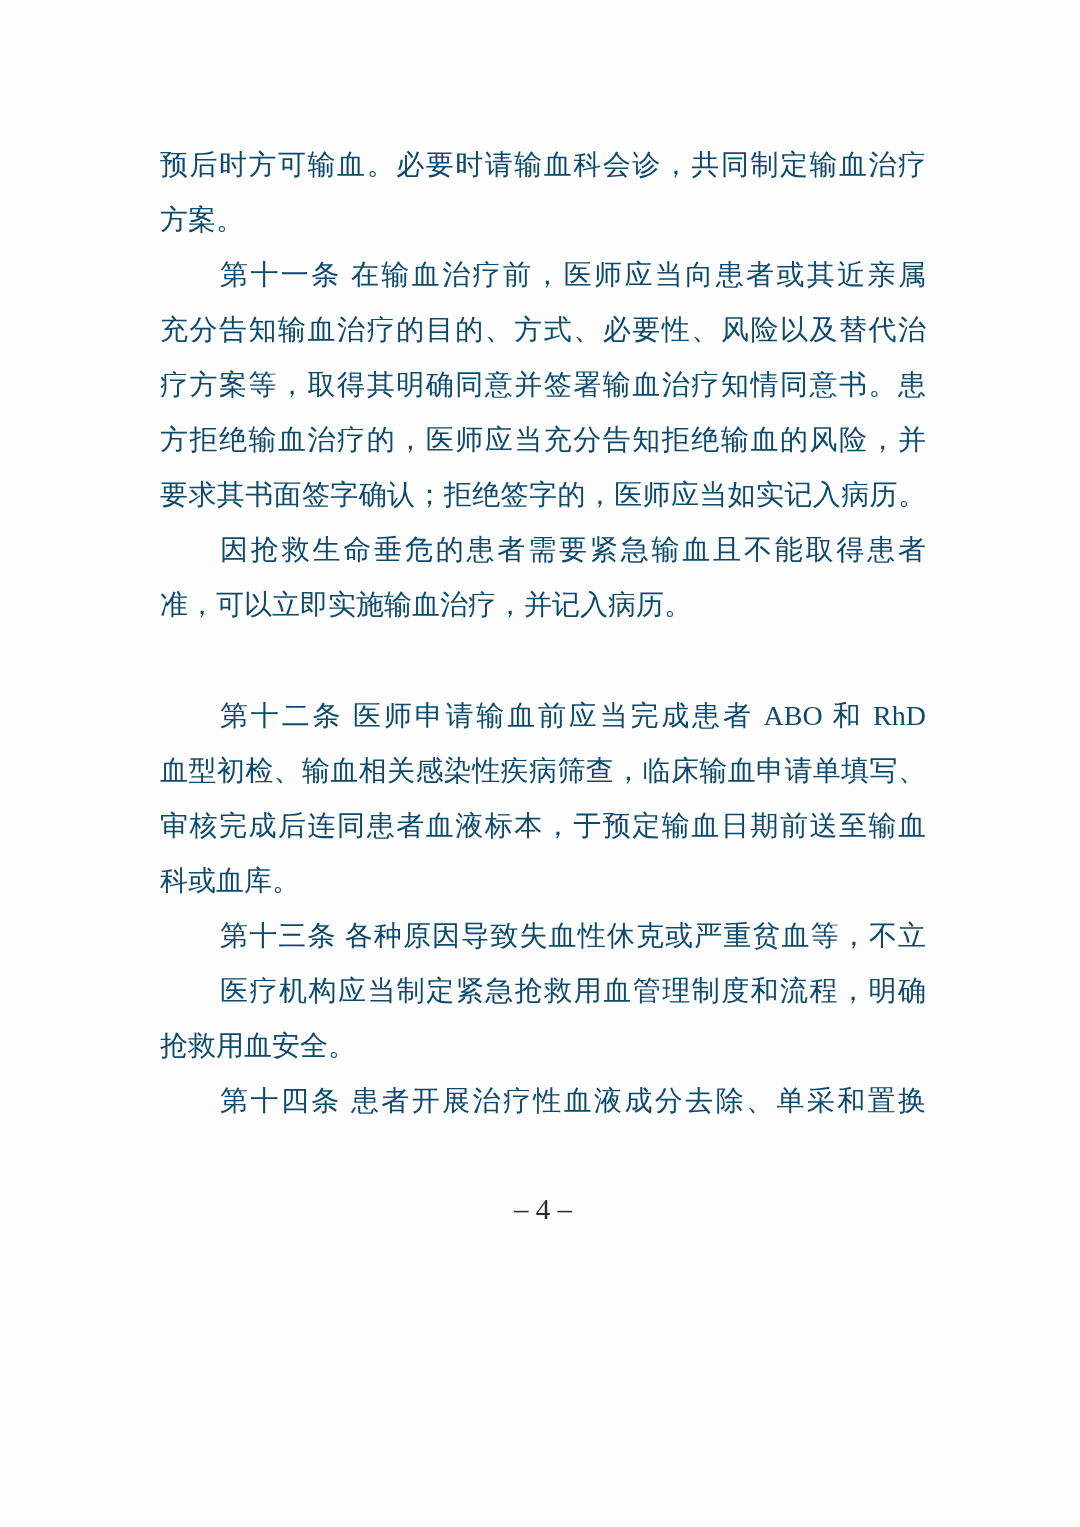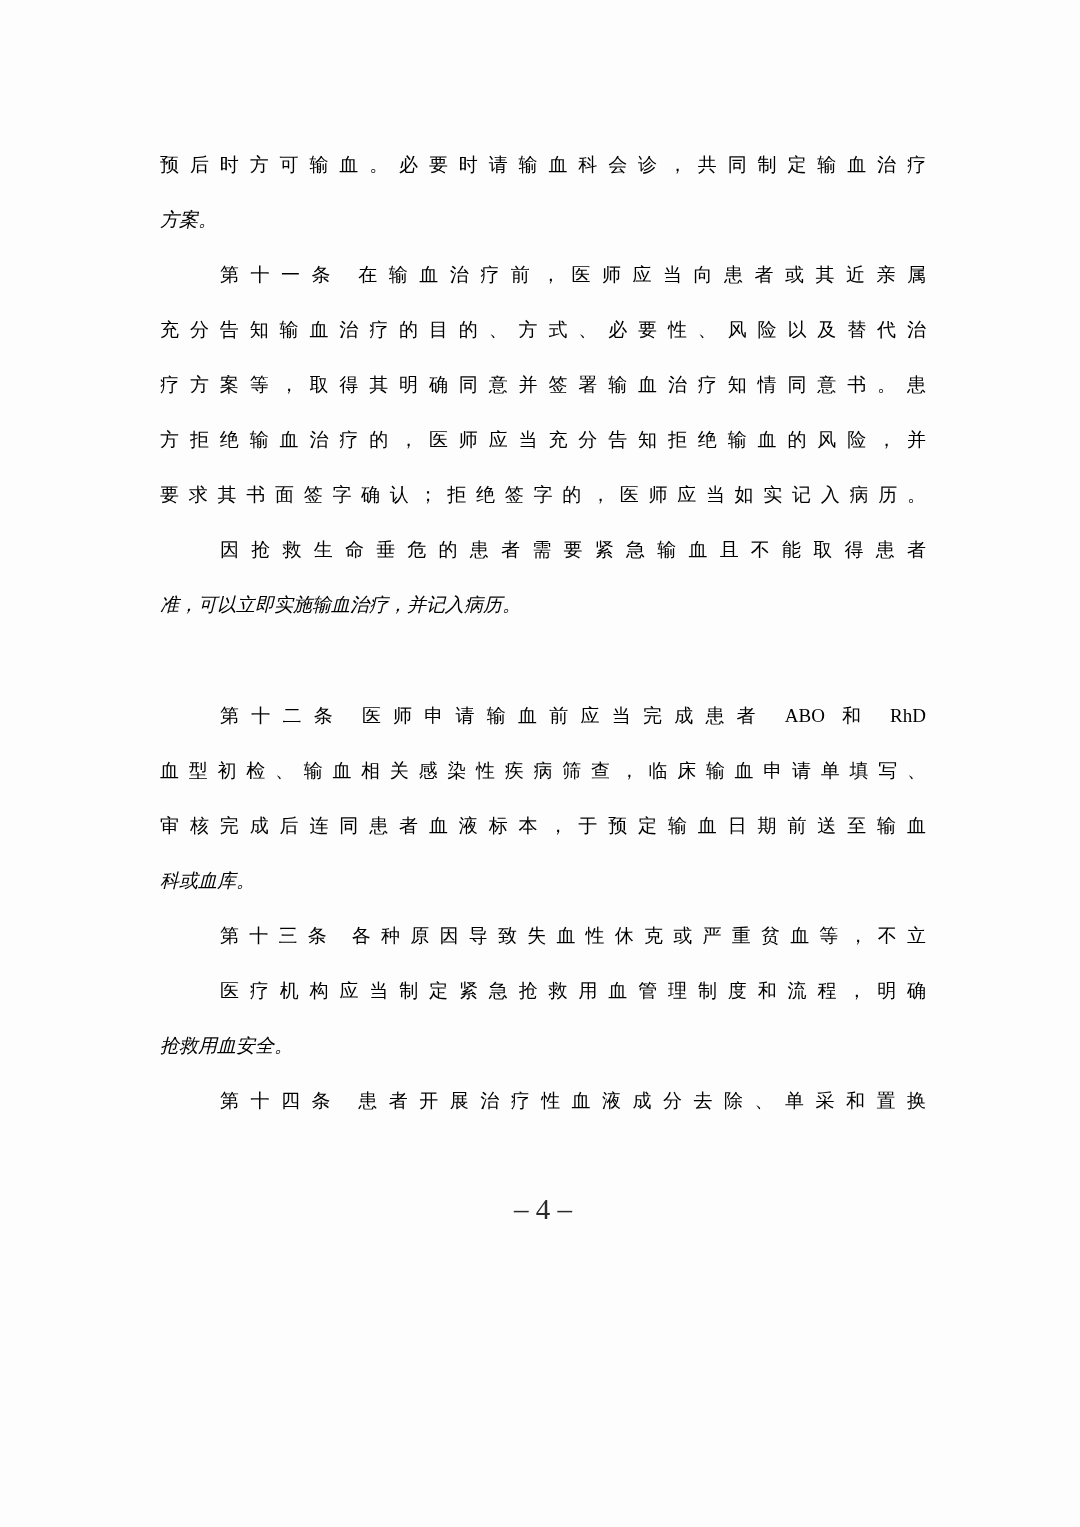--- a/index.html
+++ b/index.html
@@ -17,31 +17,30 @@
   .body-text {
     position: absolute;
     left: 160px;
     top: 0;
     width: 766px;
     padding-top: 137px;
   }
   .ln {
     height: 55px;
     line-height: 55px;
-    font-size: 19px;
-    color: #000000;
+    font-size: 28px;
+    color: #0c4a6e;
     font-family: "Liberation Serif", "DejaVu Serif", serif;
     text-align: justify;
     text-align-last: justify;
     text-justify: inter-character;
     white-space: nowrap;
   }
   .ln.end {
     text-align-last: left;
-    font-style: italic;
   }
   .ln.ind {
     text-indent: 60px;
   }
   .chapter {
     margin-top: 50px;
     height: 55px;
     line-height: 55px;
     text-align: center;
     font-family: "Liberation Sans", "DejaVu Sans", sans-serif;

